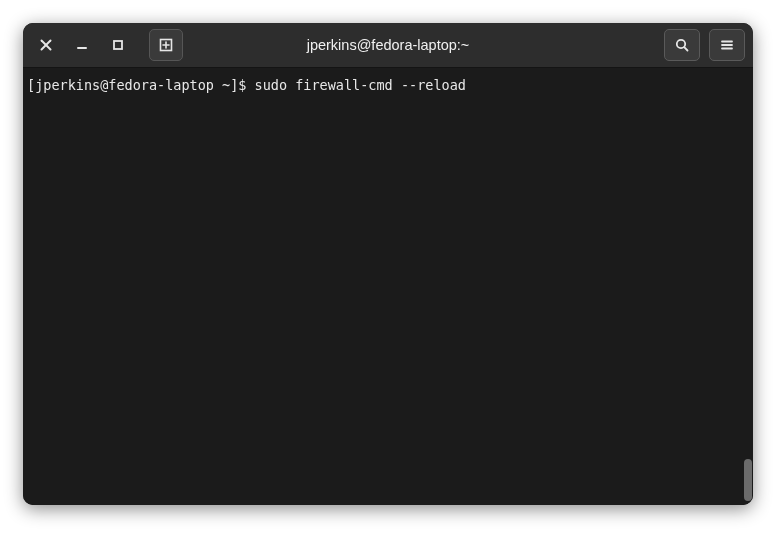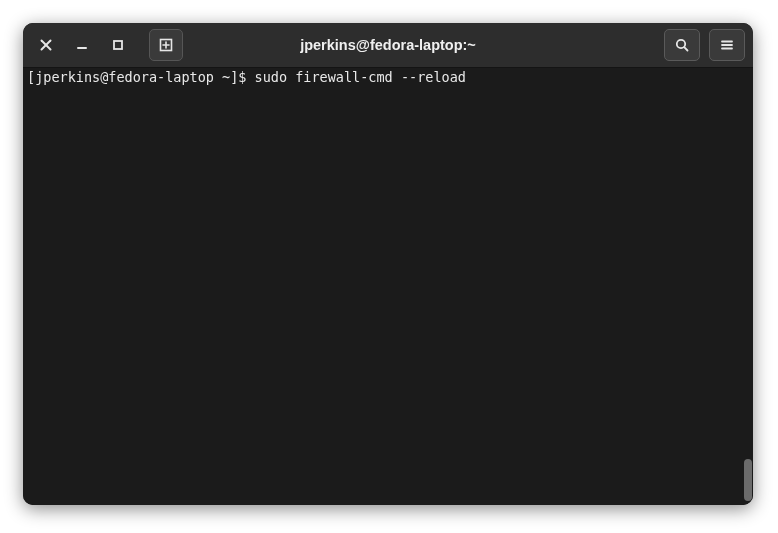--- a/index.html
+++ b/index.html
@@ -57,21 +57,21 @@
     justify-content: center;
     color: #e6e6e6;
     cursor: pointer;
   }
   .title {
     position: absolute;
     left: 0;
     right: 0;
     text-align: center;
     color: #f0f0f0;
-    font-weight: 700;
+    font-weight: 400;
     font-size: 14.5px;
     pointer-events: none;
   }
   .right-controls {
     margin-left: auto;
     display: flex;
     gap: 9px;
   }
   .right-btn {
     width: 34px;
@@ -88,21 +88,21 @@
   .terminal-body {
     position: relative;
     flex: 1;
     background: #1b1b1b;
   }
   .terminal-text {
     font-family: "DejaVu Sans Mono","Liberation Mono","Courier New",monospace;
     font-size: 13.5px;
     line-height: 18px;
     color: #e8e8e8;
-    padding: 0 4px 0 4px;
+    padding: 8px 4px 0 4px;
     white-space: pre;
   }
   .scrollbar-track {
     position: absolute;
     right: 0;
     top: 0;
     bottom: 0;
     width: 10px;
   }
   .scrollbar-thumb {

